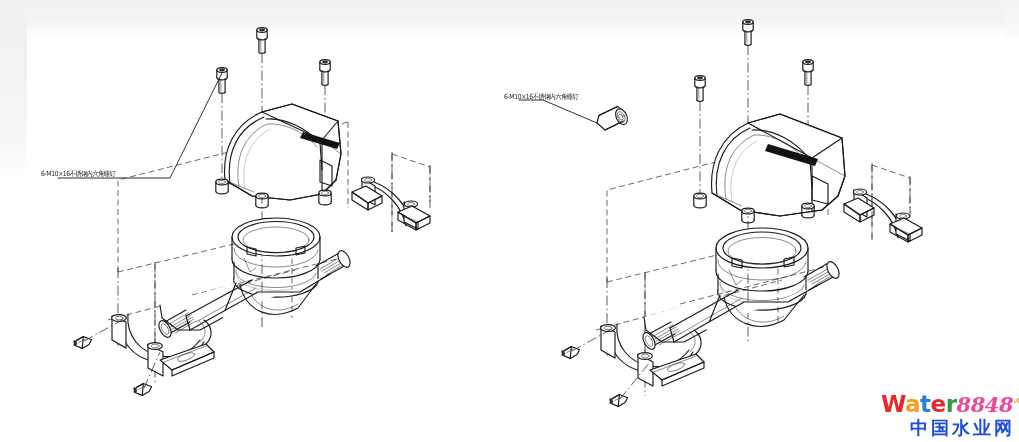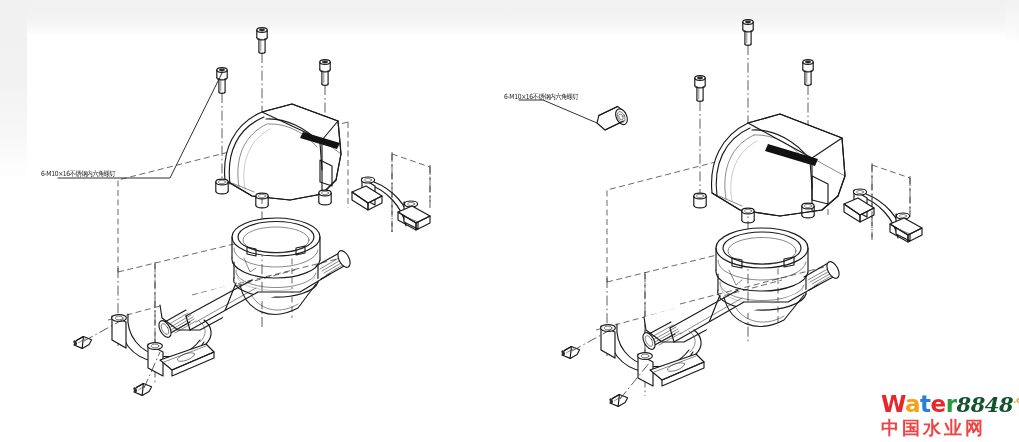--- a/index.html
+++ b/index.html
@@ -73,31 +73,31 @@
     font-family:"DejaVu Sans","Liberation Sans",sans-serif;
     font-size:23px;font-weight:bold;line-height:24px;
     letter-spacing:-0.5px;white-space:nowrap;
   }
   .wm-row1 .c1{color:#e8262b;}
   .wm-row1 .c2{color:#f5a11b;}
   .wm-row1 .c3{color:#2a7fd4;}
   .wm-row1 .c4{color:#e8262b;}
   .wm-row1 .c5{color:#2a9b3e;}
   .wm-num{
-    color:#14532d;font-style:italic;font-weight:bold;font-size:21px;
+    color:#ec4899;font-style:italic;font-weight:bold;font-size:21px;
     font-family:"DejaVu Serif","Liberation Serif",serif;
   }
   .wm-dot{
     color:#f5a11b;font-size:9px;font-weight:bold;vertical-align:super;
     font-family:"DejaVu Sans",sans-serif;
   }
   .wm-row2{
     font-family:"DejaVu Sans","Liberation Sans",sans-serif;
-    font-size:18px;font-weight:bold;color:#ef4444;
-    letter-spacing:3px;line-height:21px;white-space:nowrap;
+    font-size:18px;font-weight:bold;color:#1d4ed8;
+    letter-spacing:3px;line-height:21px;white-space:nowrap;margin-left:29px;
   }
 </style>
 </head>
 <body>
 
 <div id="page">
 
   <div class="band-top"></div>
   <div class="band-left"></div>
   <div class="band-right"></div>

